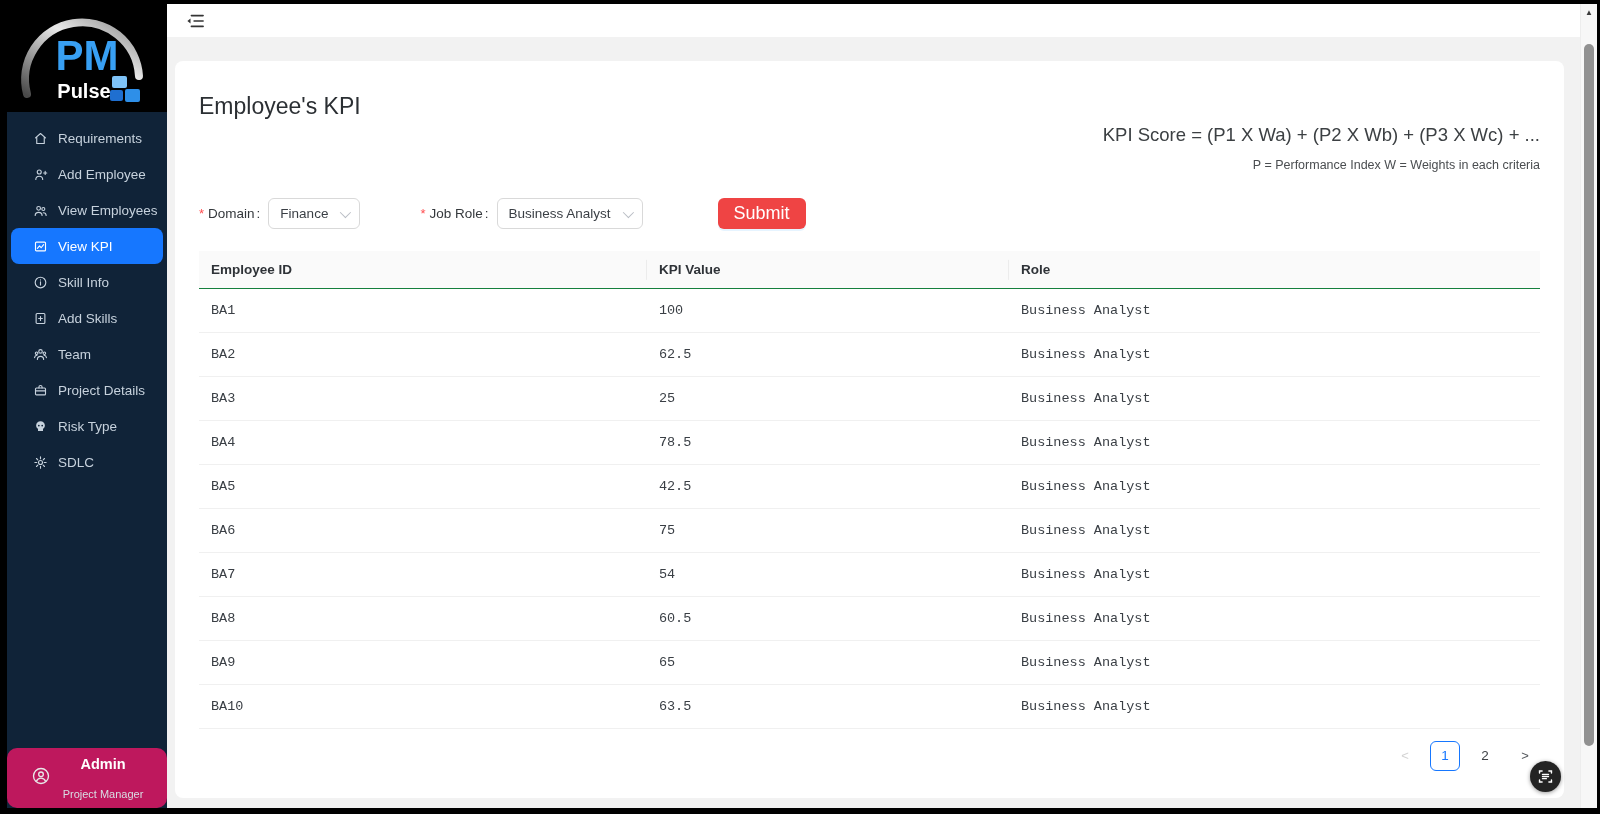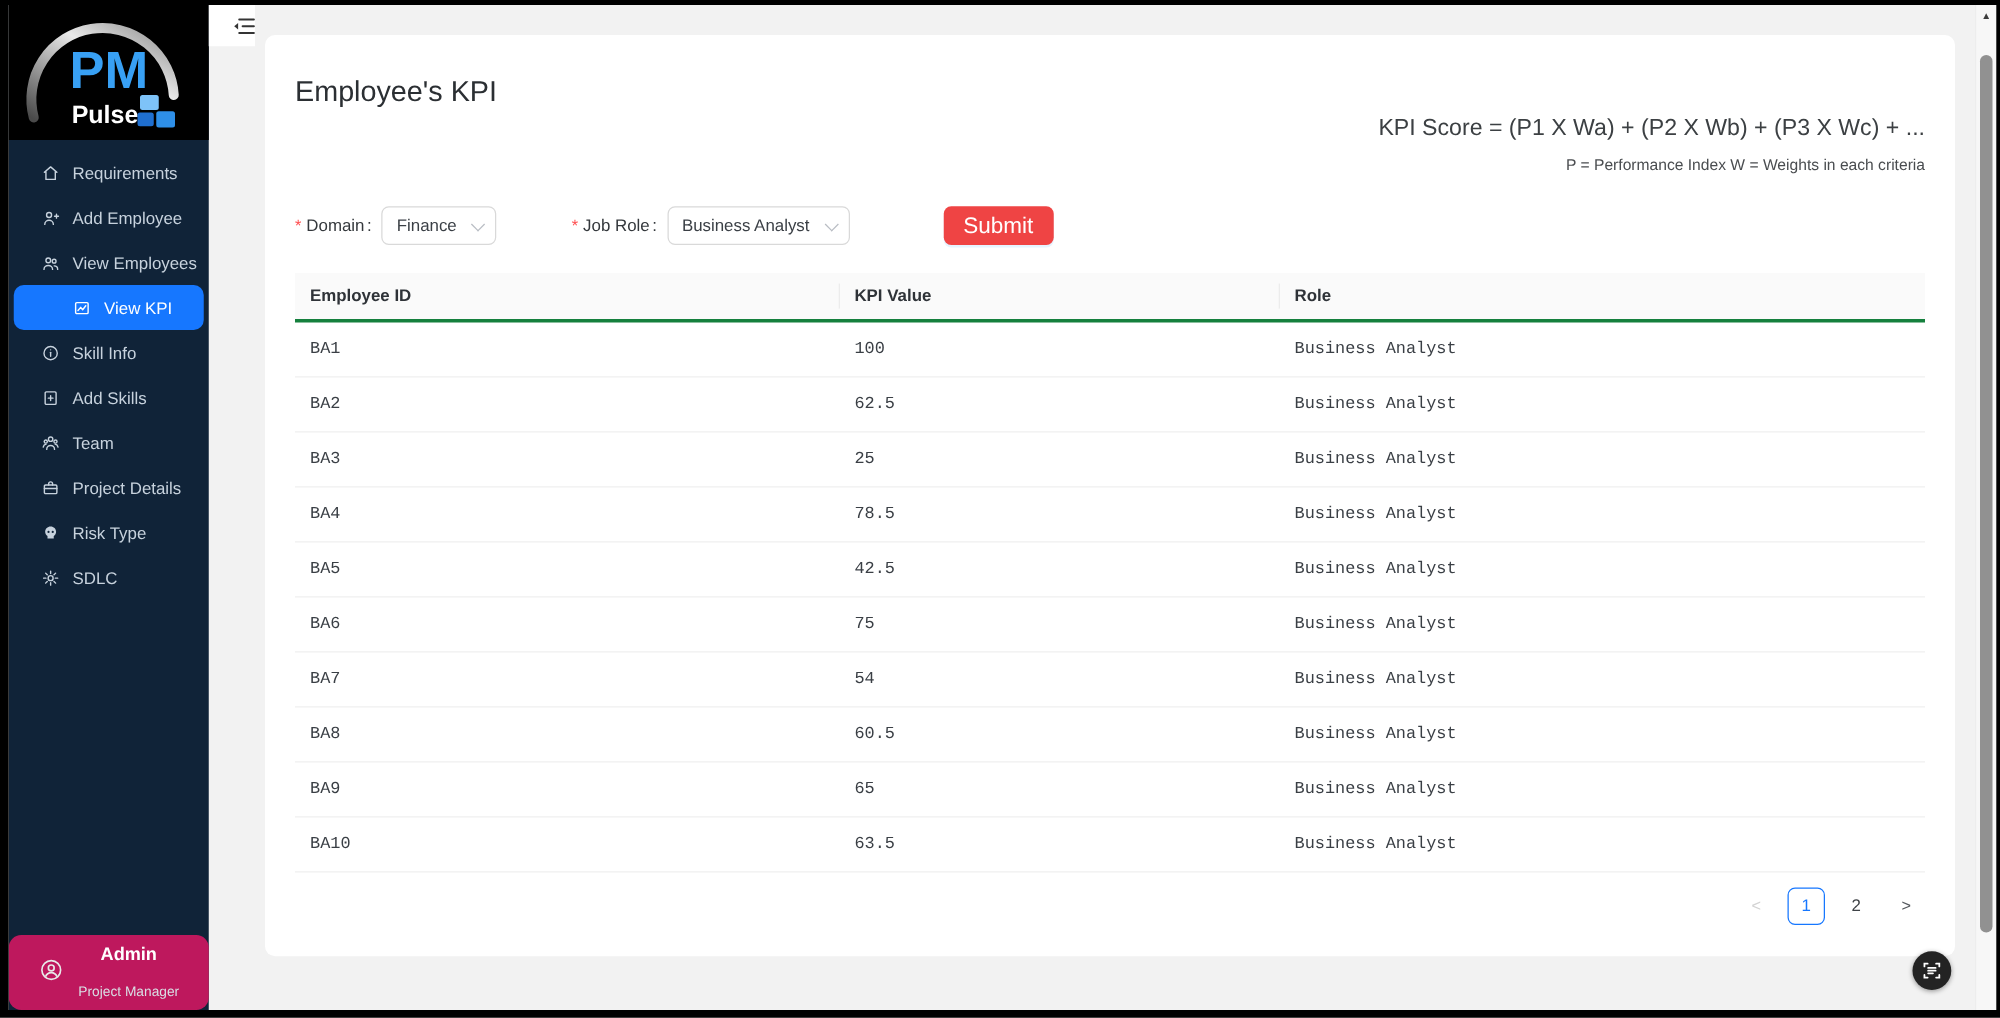--- a/index.html
+++ b/index.html
@@ -10,33 +10,33 @@
 
   
   .sidebar { width: 160px; flex: 0 0 160px; background: #102338; display: flex;
     flex-direction: column; }
   .logo-box { height: 108px; background: #000; display: flex; align-items: center;
     justify-content: center; }
   .menu { padding-top: 8px; flex: 1 1 auto; }
   .menu-item { height: 36px; display: flex; align-items: center; gap: 10px;
     padding-left: 22px; margin: 0 4px; color: #c7d2dd; font-size: 13.5px;
     font-weight: 400; cursor: pointer; border-radius: 8px; white-space: nowrap; }
-  .menu-item.active { background: #1677ff; color: #fff; justify-content: center; }
+  .menu-item.active { background: #1677ff; color: #fff; }
   .micon { width: 15px; height: 15px; display: inline-flex; flex: 0 0 15px; }
   .micon svg { width: 15px; height: 15px; stroke: currentColor; fill: none;
     stroke-width: 1.8; stroke-linecap: round; stroke-linejoin: round; }
   .sidebar-footer { flex: 0 0 60px; margin: 0; background: #be185d; border-radius: 10px;
     display: flex; align-items: center; justify-content: center; gap: 12px; }
   .avatar-icon svg { width: 20px; height: 20px; stroke: #e8e8e8; fill: none;
     stroke-width: 1.6; }
   .user-name { color: #fff; font-size: 14.5px; font-weight: 700; text-align: center; }
   .user-role { color: #d9dee4; font-size: 11px; margin-top: 16px; text-align: center; }
 
   
-  .main { flex: 1 1 auto; display: flex; min-width: 0; }
+  .main { flex: 1 1 auto; display: flex; flex-direction: column; min-width: 0; }
   .topbar { height: 33px; background: #fff; display: flex; align-items: center;
     padding-left: 19px; flex: 0 0 33px; }
   .fold-btn { width: 18px; height: 16px; cursor: pointer; display: inline-flex; }
   .fold-btn svg { width: 18px; height: 16px; }
   .content { flex: 1 1 auto; background: #f2f2f2; padding: 24px 16px 0 8px;
     overflow: hidden; }
   .card { background: #fff; border-radius: 8px; padding: 32px 24px 14px 24px;
     height: 737px; }
   .page-title { font-size: 23px; color: #2b2f33; font-weight: 500; }
   .formula-wrap { text-align: right; margin-top: 4px; }
@@ -56,21 +56,21 @@
   .gap-a { width: 60px; } .gap-b { width: 75px; }
   .submit-btn { height: 31px; padding: 0 16px; background: #ef4444; color: #fff;
     border: none; border-radius: 6px; font-size: 18px; cursor: pointer;
     font-family: Liberation Sans, sans-serif; box-shadow: 0 2px 0 rgba(5,145,255,0.1); }
 
   
   table.kpi { width: 100%; border-collapse: collapse; margin-top: 22px;
     table-layout: fixed; }
   .kpi th { background: #fafafa; text-align: left; font-size: 13.5px;
     font-weight: 700; color: #2f3338; padding: 11px 12px; position: relative;
-    border-bottom: 3px solid #15803d; }
+    border-bottom: 1px solid #15803d; }
   .kpi th:not(:last-child)::after { content: ""; position: absolute; right: 0;
     top: 50%; transform: translateY(-50%); width: 1px; height: 1.5em;
     background: #ececec; }
   .kpi td { font-size: 13.5px; color: #3a3f45; padding: 14px 12px;
     border-bottom: 1px solid #f0f0f0; font-family: Liberation Mono, monospace; }
   .col-id { width: 33.4%; } .col-val { width: 27%; } .col-role { width: 39.6%; }
 
   
   .pagination { display: flex; justify-content: flex-end; align-items: center;
     gap: 10px; margin-top: 12px; }

